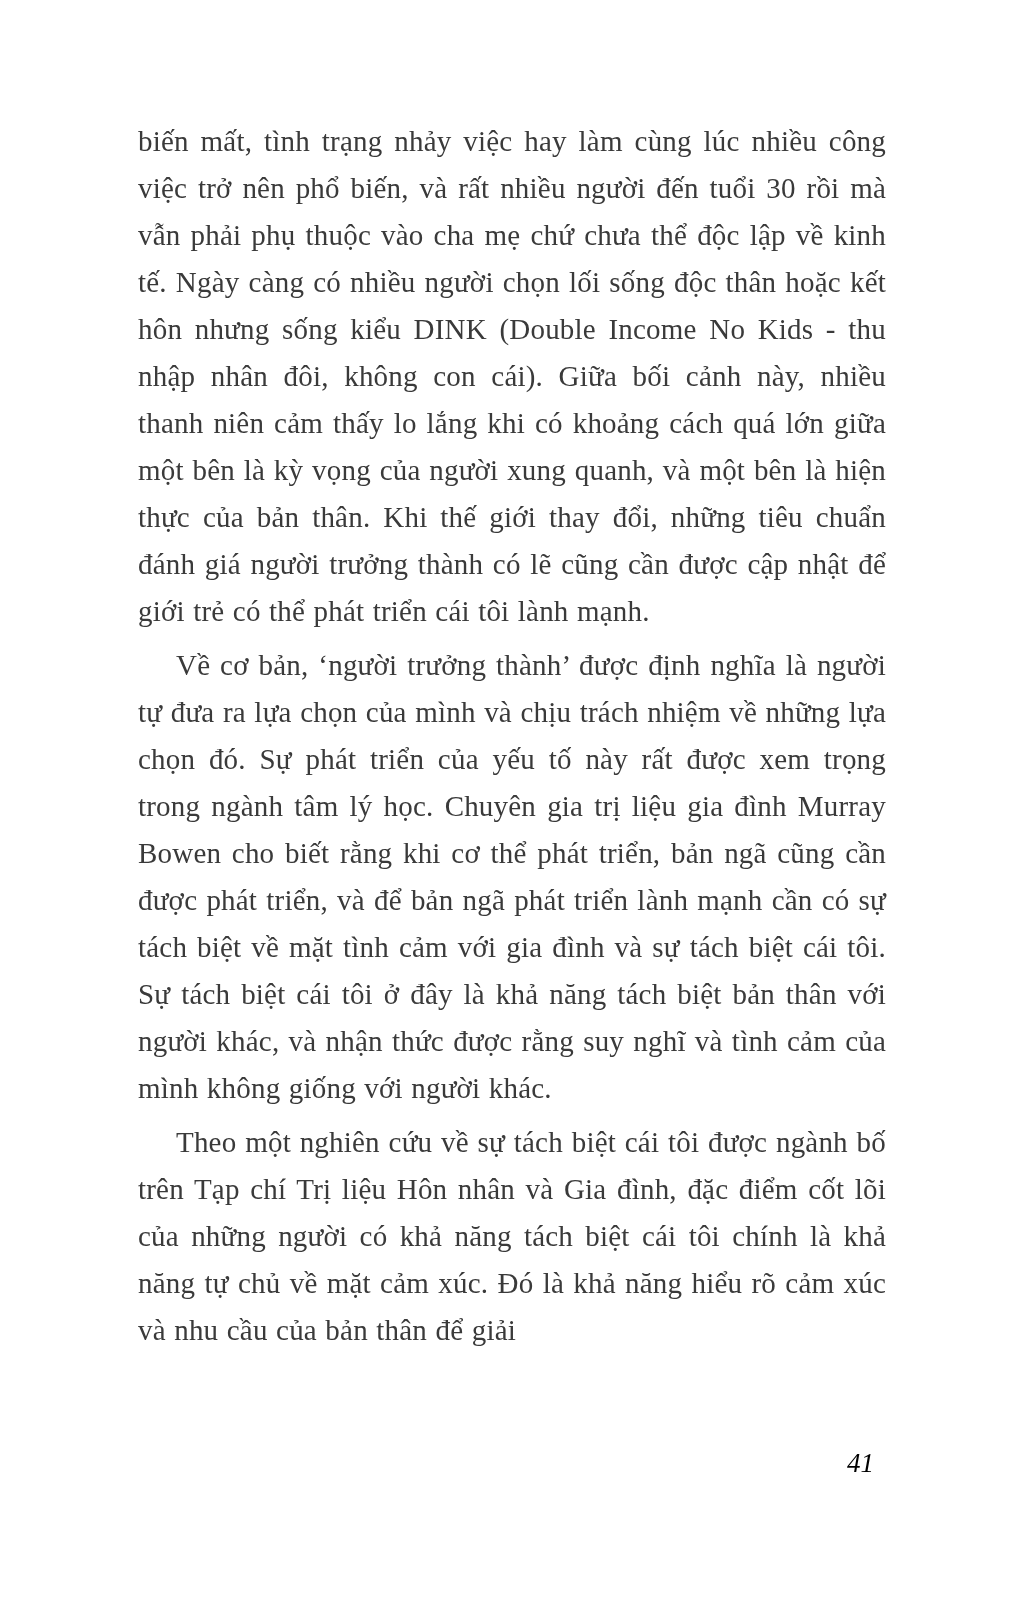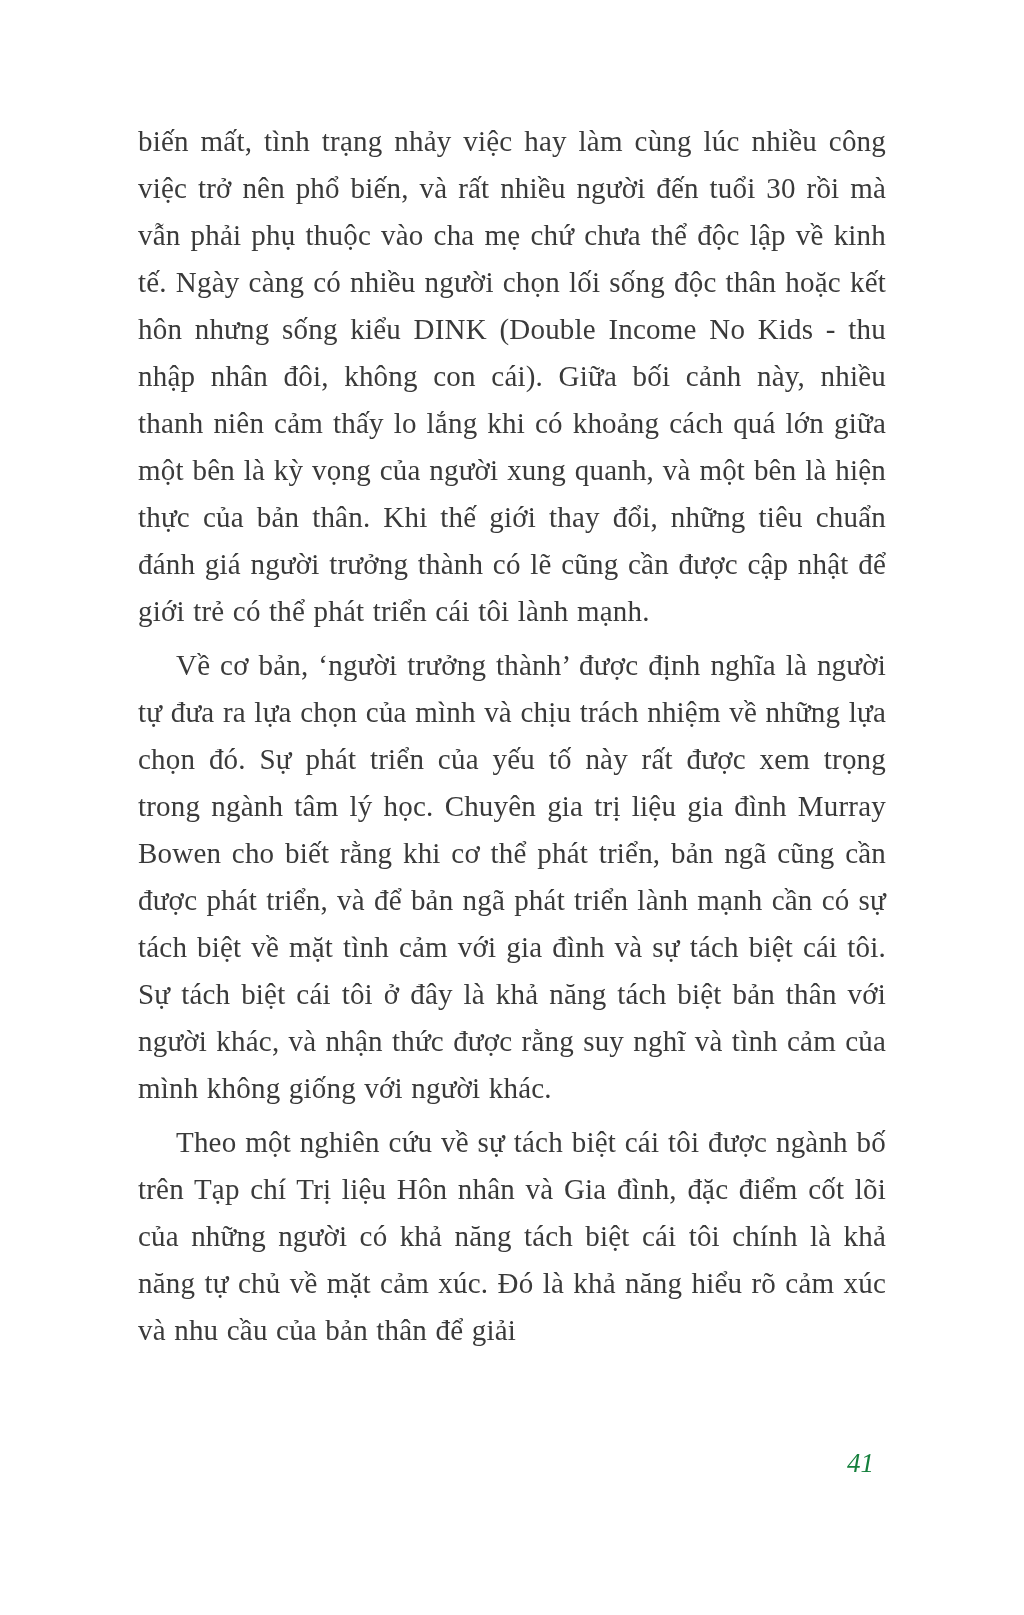--- a/index.html
+++ b/index.html
@@ -34,21 +34,21 @@
   }
   .text-block p.indent {
     text-indent: 38px;
   }
   .page-number {
     position: absolute;
     top: 1448px;
     right: 150px;
     font-size: 27px;
     font-style: italic;
-    color: #15803d;
+    color: #000000;
   }
 </style>
 </head>
 <body>
 
 <div class="page">
   <div class="text-block">
     <p>biến mất, tình trạng nhảy việc hay làm cùng lúc nhiều công việc trở nên phổ biến, và rất nhiều người đến tuổi 30 rồi mà vẫn phải phụ thuộc vào cha mẹ chứ chưa thể độc lập về kinh tế. Ngày càng có nhiều người chọn lối sống độc thân hoặc kết hôn nhưng sống kiểu DINK (Double Income No Kids - thu nhập nhân đôi, không con cái). Giữa bối cảnh này, nhiều thanh niên cảm thấy lo lắng khi có khoảng cách quá lớn giữa một bên là kỳ vọng của người xung quanh, và một bên là hiện thực của bản thân. Khi thế giới thay đổi, những tiêu chuẩn đánh giá người trưởng thành có lẽ cũng cần được cập nhật để giới trẻ có thể phát triển cái tôi lành mạnh.</p>
     <p class="indent">Về cơ bản, ‘người trưởng thành’ được định nghĩa là người tự đưa ra lựa chọn của mình và chịu trách nhiệm về những lựa chọn đó. Sự phát triển của yếu tố này rất được xem trọng trong ngành tâm lý học. Chuyên gia trị liệu gia đình Murray Bowen cho biết rằng khi cơ thể phát triển, bản ngã cũng cần được phát triển, và để bản ngã phát triển lành mạnh cần có sự tách biệt về mặt tình cảm với gia đình và sự tách biệt cái tôi. Sự tách biệt cái tôi ở đây là khả năng tách biệt bản thân với người khác, và nhận thức được rằng suy nghĩ và tình cảm của mình không giống với người khác.</p>
     <p class="indent">Theo một nghiên cứu về sự tách biệt cái tôi được ngành bố trên Tạp chí Trị liệu Hôn nhân và Gia đình, đặc điểm cốt lõi của những người có khả năng tách biệt cái tôi chính là khả năng tự chủ về mặt cảm xúc. Đó là khả năng hiểu rõ cảm xúc và nhu cầu của bản thân để giải</p>

